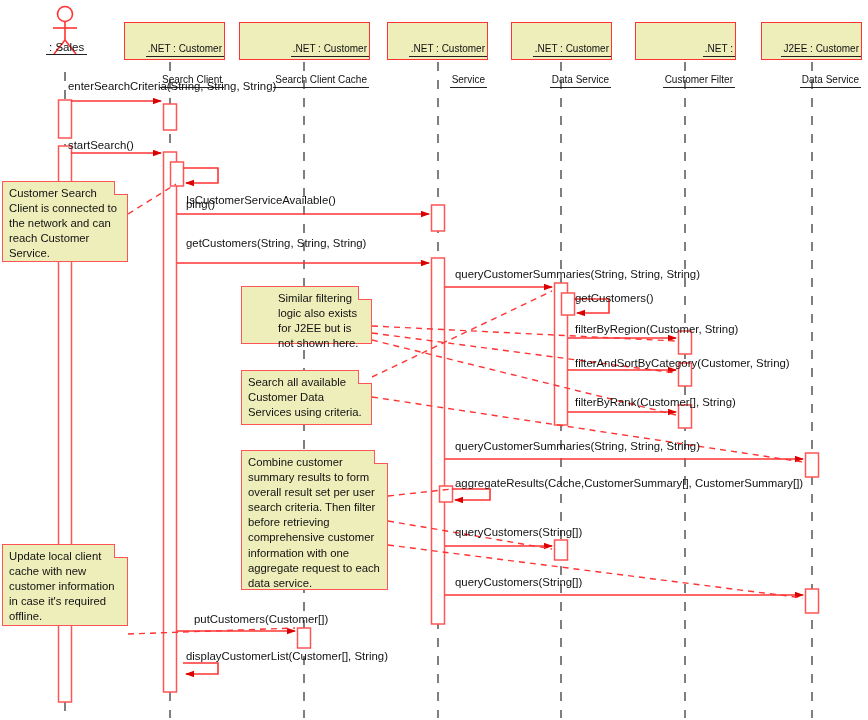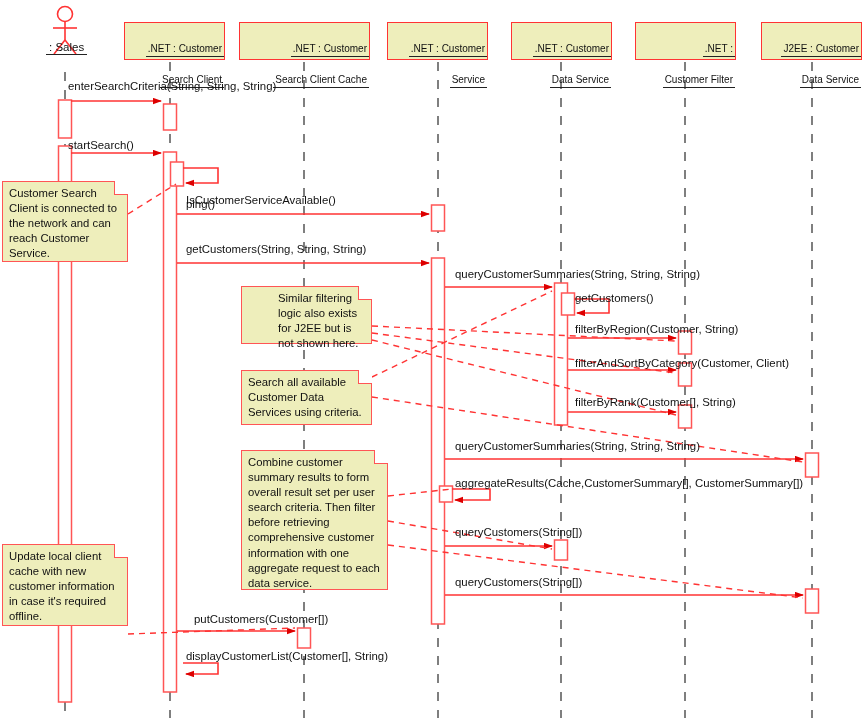--- a/index.html
+++ b/index.html
@@ -213,25 +213,25 @@
 
   <div class="lifeline-box" style="left:761px; top:22px; width:101px; height:38px;">
     <span class="ln">J2EE : Customer</span><br>
     <span class="ln">Data Service</span>
   </div>
 
   <div class="msg-label" style="left:68px; top:80px;">enterSearchCriteria(String, String, String)</div>
   <div class="msg-label" style="left:68px; top:139px;">startSearch()</div>
   <div class="msg-label" style="left:186px; top:159px;margin-top:35px;">IsCustomerServiceAvailable()</div>
   <div class="msg-label" style="left:186px; top:198px;">ping()</div>
-  <div class="msg-label" style="left:186px; top:243px;">getCustomers(String, String, String)</div>
+  <div class="msg-label" style="left:186px; top:237px;">getCustomers(String, String, String)</div>
   <div class="msg-label" style="left:455px; top:268px;">queryCustomerSummaries(String, String, String)</div>
   <div class="msg-label" style="left:575px; top:292px;">getCustomers()</div>
   <div class="msg-label" style="left:575px; top:323px;">filterByRegion(Customer, String)</div>
-  <div class="msg-label" style="left:575px; top:357px;">filterAndSortByCategory(Customer, Client)</div>
+  <div class="msg-label" style="left:575px; top:357px;">filterAndSortByCategory(Customer, String)</div>
   <div class="msg-label" style="left:575px; top:396px;">filterByRank(Customer[], String)</div>
   <div class="msg-label" style="left:455px; top:440px;">queryCustomerSummaries(String, String, String)</div>
   <div class="msg-label" style="left:455px; top:477px;">aggregateResults(Cache,CustomerSummary[], CustomerSummary[])</div>
   <div class="msg-label" style="left:455px; top:526px;">queryCustomers(String[])</div>
   <div class="msg-label" style="left:455px; top:576px;">queryCustomers(String[])</div>
   <div class="msg-label" style="left:186px; top:613px;padding-left:8px;">putCustomers(Customer[])</div>
   <div class="msg-label" style="left:186px; top:650px;">displayCustomerList(Customer[], String)</div>
 
   <div class="note-box" style="left:2px; top:181px; width:126px; height:81px;">
     <span class="note-fold"></span>

